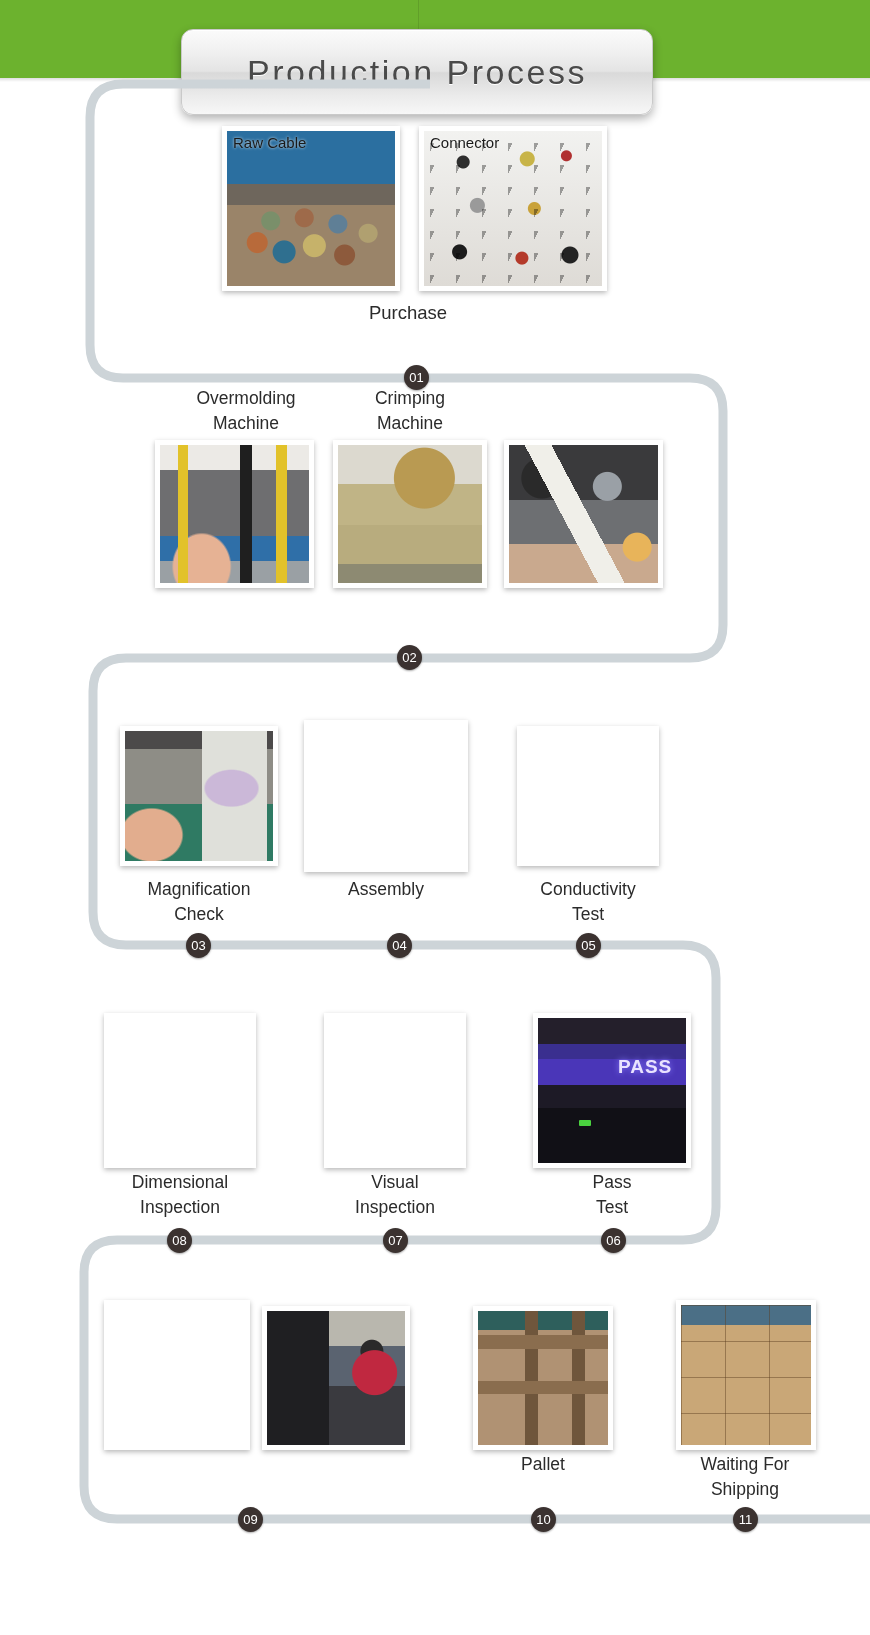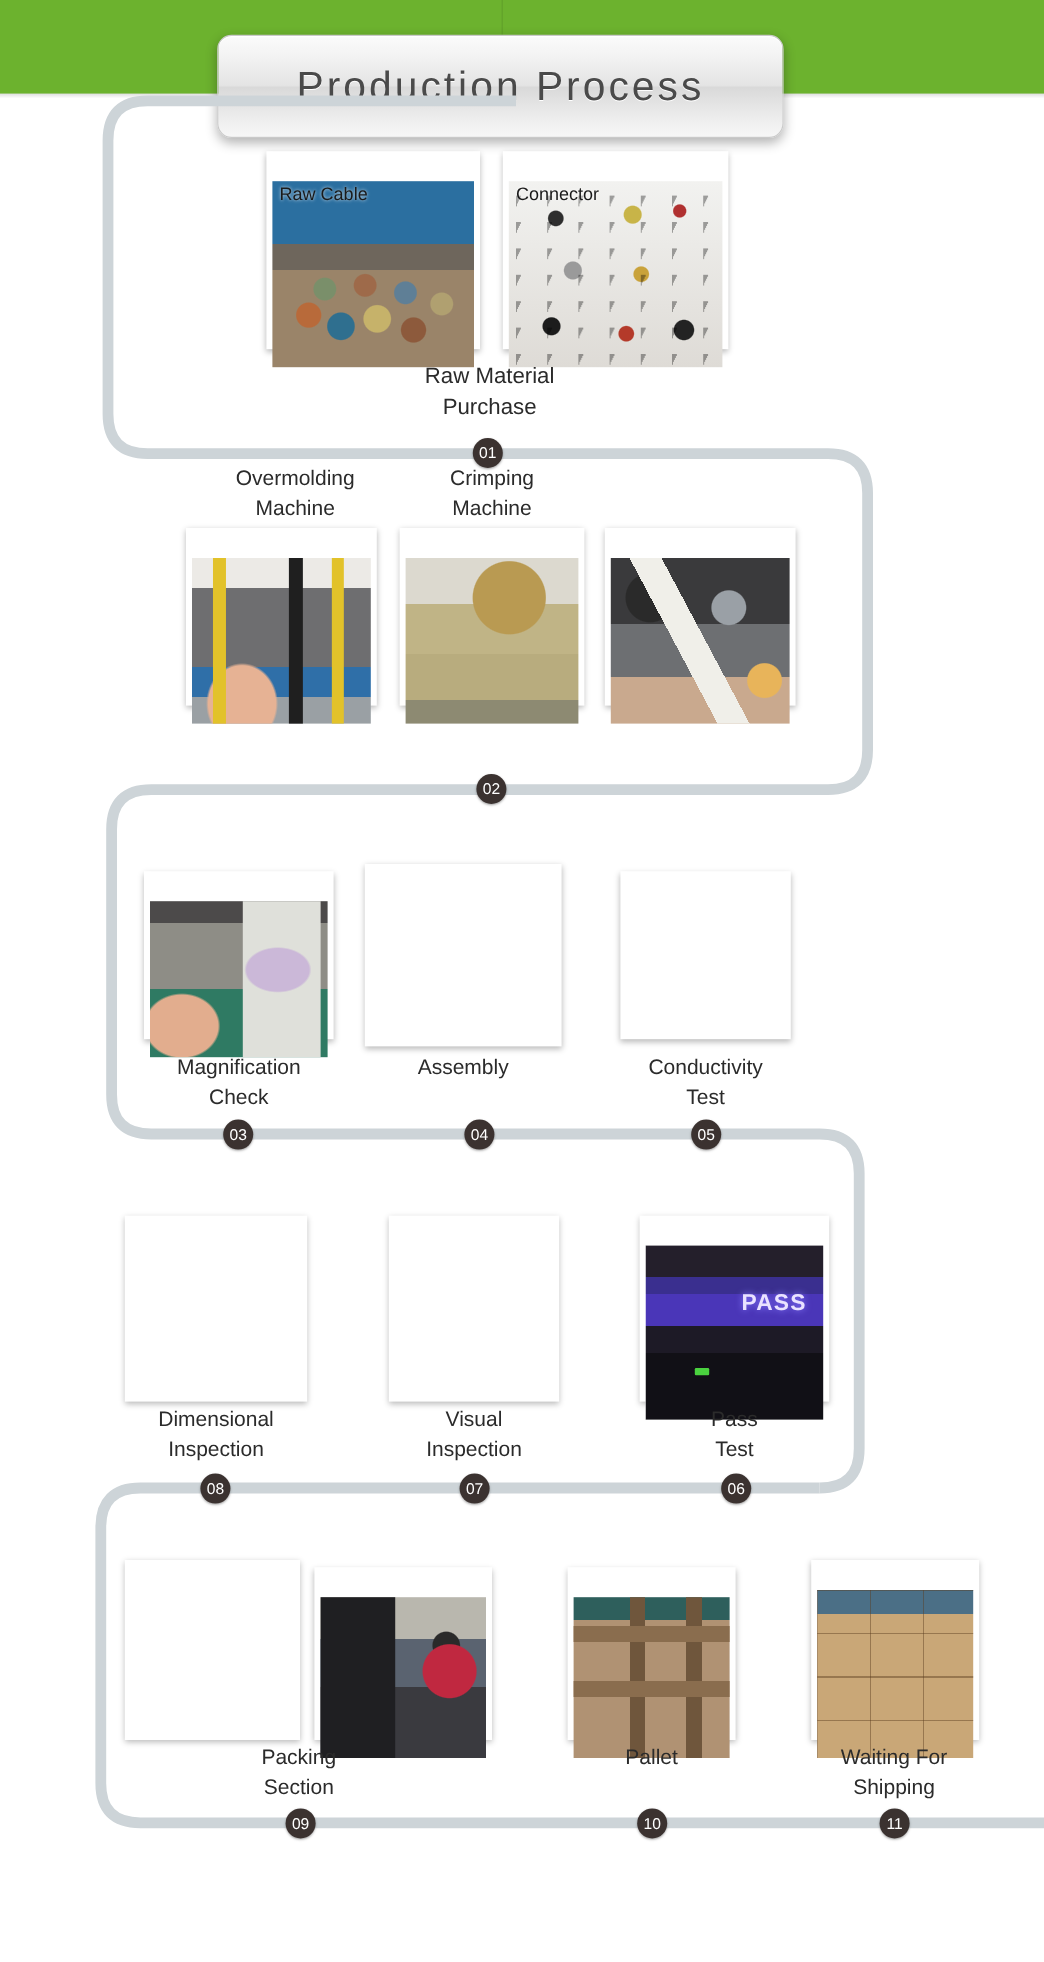--- a/index.html
+++ b/index.html
@@ -48,21 +48,21 @@
   .photo{
     position:absolute;
     background:#ffffff;
     padding:5px;
     box-shadow:0 2px 5px rgba(0,0,0,.28);
     box-sizing:border-box;
   }
   .photo .inner{
     width:100%;height:100%;
     background-size:cover;background-position:center;
-    position:relative;overflow:hidden;margin-top:20px;
+    position:relative;overflow:hidden;
   }
   .photo-cap{
     position:absolute;left:6px;top:3px;
     font-size:15px;color:#1a1a1a;
     text-shadow:0 0 3px rgba(255,255,255,.85);
     z-index:3;
   }
 
   
   .lbl{
@@ -151,25 +151,24 @@
            radial-gradient(circle at 62% 50%, #c9a23a 0 6px, transparent 7px),
            radial-gradient(circle at 20% 78%, #1c1c1c 0 7px, transparent 8px),
            radial-gradient(circle at 55% 82%, #b43a2a 0 6px, transparent 7px),
            radial-gradient(circle at 82% 80%, #232323 0 8px, transparent 9px),
            linear-gradient(to bottom,#f2f2f0,#dedbd6);">
       <span class="photo-cap">Connector</span>
     </div>
   </div>
 
   <div class="lbl big" style="left:288px;top:300px;width:240px;">
-    <div>Raw Material</div>
     <div>Purchase</div>
   </div>
 
-  <div class="badge" style="left:394px;top:365px;">01</div>
+  <div class="badge" style="left:404px;top:365px;">01</div>
 
   <div class="lbl" style="left:166px;top:386px;width:160px;">
     <div>Overmolding</div>
     <div>Machine</div>
   </div>
   <div class="lbl" style="left:336px;top:386px;width:148px;">
     <div>Crimping</div>
     <div>Machine</div>
   </div>
 
@@ -321,24 +320,20 @@
   </div>
 
   <div class="photo" style="left:676px;top:1300px;width:140px;height:150px;">
     <div class="inner" style="background:
            repeating-linear-gradient(to right, rgba(90,60,30,.45) 0 1px, transparent 1px 44px),
            repeating-linear-gradient(to bottom, rgba(90,60,30,.45) 0 1px, transparent 1px 36px),
            linear-gradient(to bottom,#4b6f86 0 14%, #c9a777 14% 100%);">
     </div>
   </div>
 
-  <div class="lbl" style="left:169px;top:1452px;width:160px;">
-    <div>Packing</div>
-    <div>Section</div>
-  </div>
   <div class="lbl" style="left:463px;top:1452px;width:160px;">
     <div>Pallet</div>
     <div></div>
   </div>
   <div class="lbl" style="left:665px;top:1452px;width:160px;">
     <div>Waiting For</div>
     <div>Shipping</div>
   </div>
 
   <div class="badge" style="left:238px;top:1507px;">09</div>

